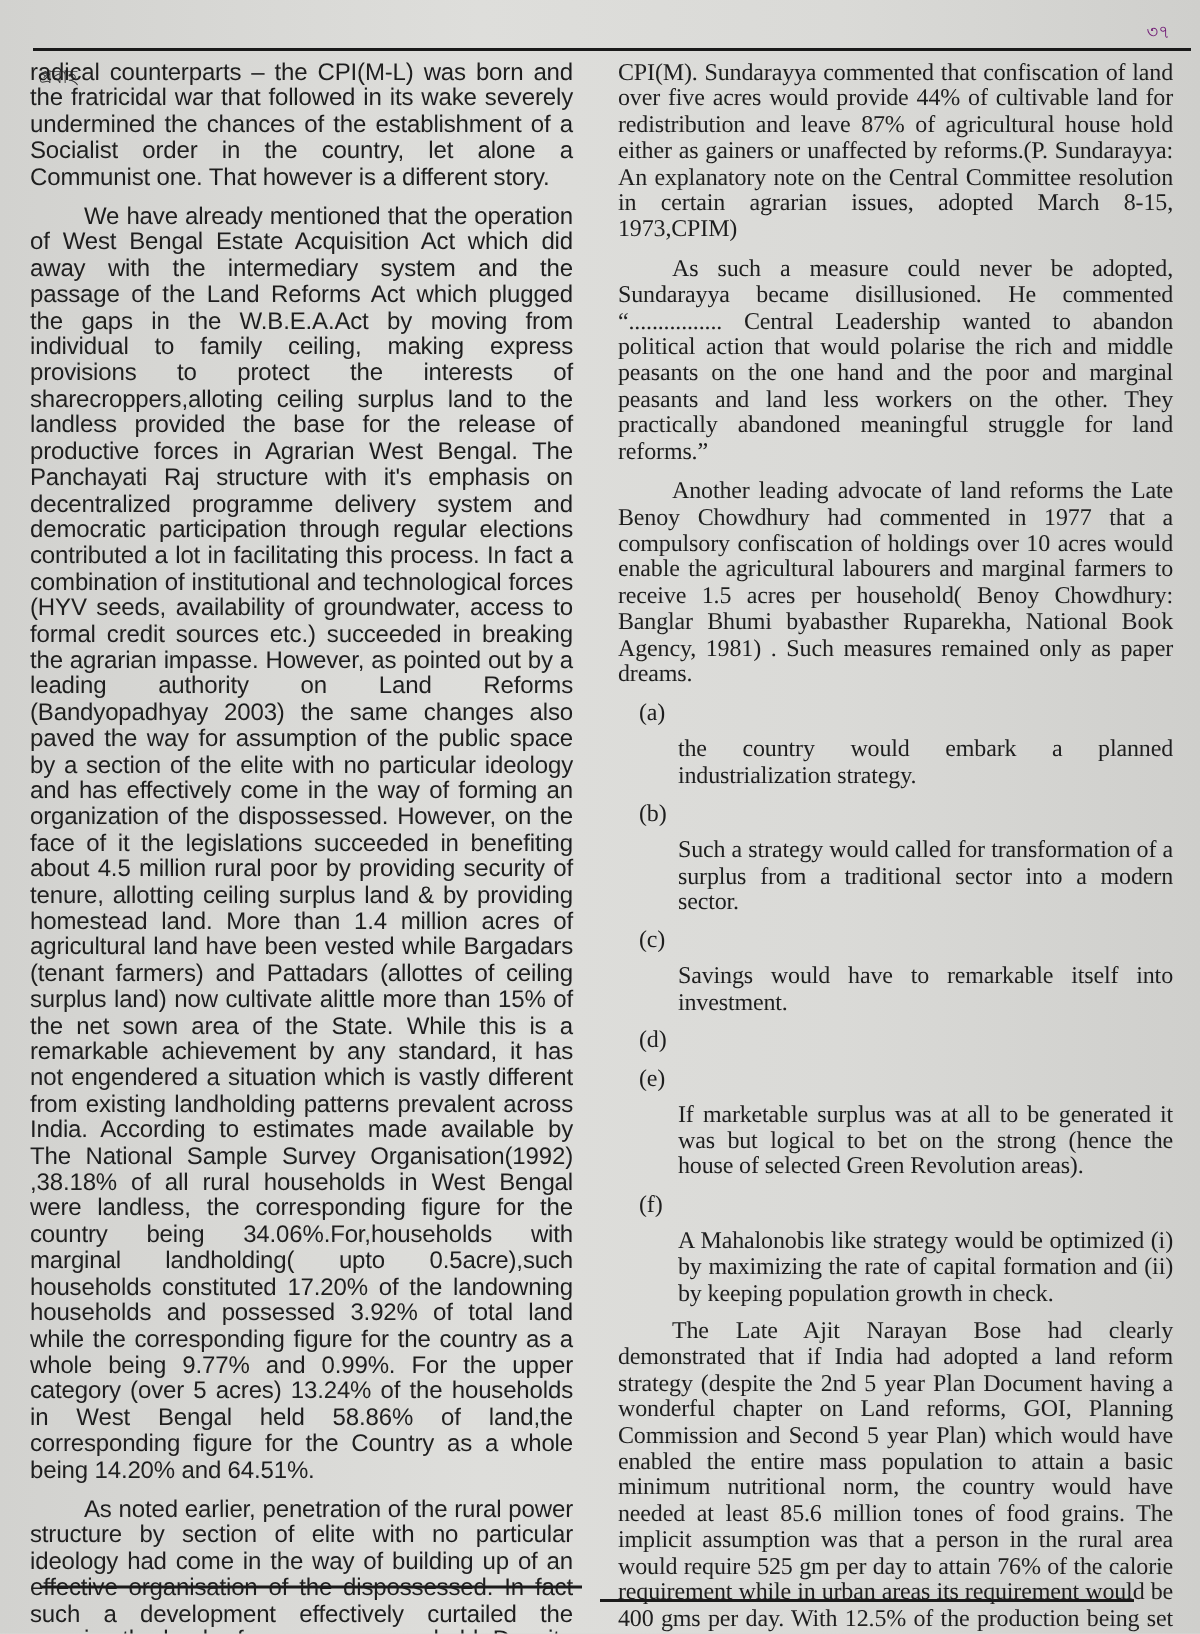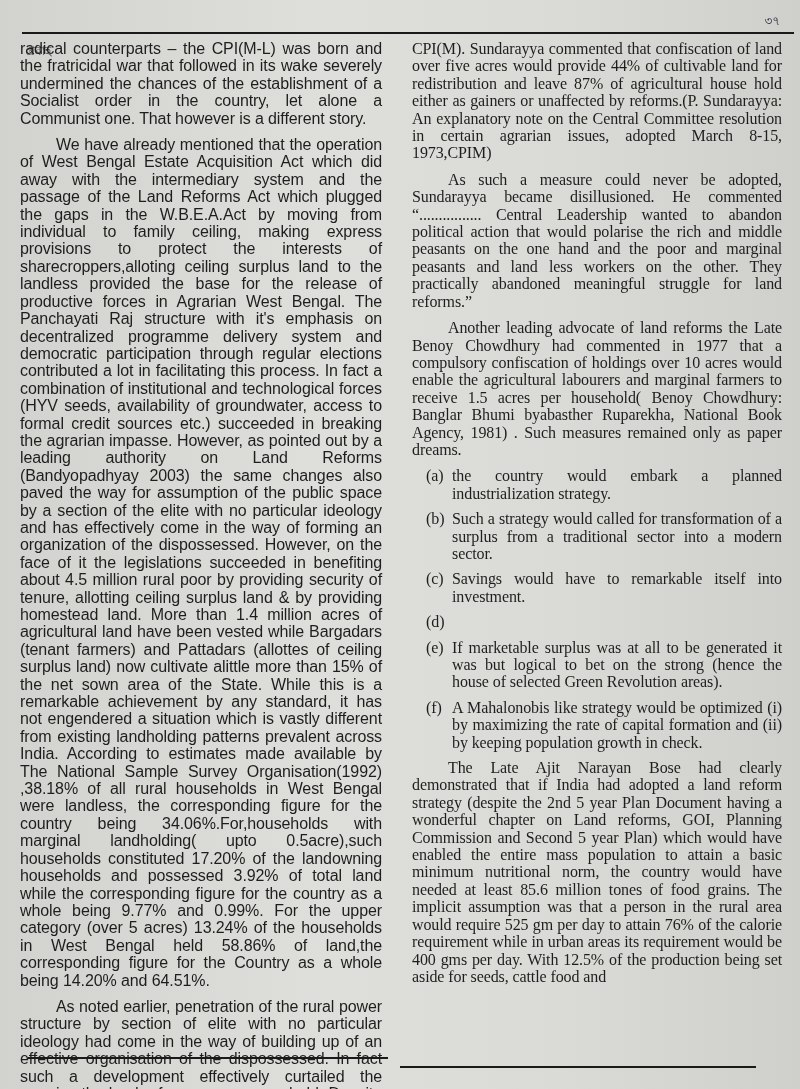--- a/index.html
+++ b/index.html
@@ -14,35 +14,35 @@
     .header {
       position: absolute; left: 22px; right: 6px; top: 8px; height: 24px;
       border-bottom: 2px solid #1a1a1a;
     }
     .masthead {
       position: absolute; left: 4px; top: 2px;
       font-family: Liberation Mono, monospace; font-size: 12px; color: #333; margin-top: 32px;
     }
     .page-num {
       position: absolute; right: 14px; top: 4px;
-      font-family: "DejaVu Sans", sans-serif; font-size: 12px; color: #0f172a;
+      font-family: "DejaVu Sans", sans-serif; font-size: 12px; color: #701a75;
     }
     .col {
       position: absolute; top: 40px;
       font-size: 16px; line-height: 17.4px;
       text-align: justify; letter-spacing: -0.1px;
     }
     .col.left { left: 20px; width: 362px; }
     .col.right { left: 412px; width: 370px; font-family: Liberation Serif, serif; }
     .col p { margin: 0 0 9px 0; }
     .col p.indent { text-indent: 36px; }
     .list { margin: 8px 0 6px 0; padding: 0; }
     .li { display: flex; margin-bottom: 8px; }
     .li .mark { width: 40px; flex: none; padding-left: 14px; box-sizing: border-box; }
-    .li .txt { flex: 1; text-align: justify; }
+    .li .txt { flex: 1; text-align: justify; margin-top: 24px; }
     .footer-rule-left {
       position: absolute; left: 28px; top: 1057px; width: 360px; height: 0;
       border-top: 2px solid #1a1a1a;
     }
     .footer-rule-right {
       position: absolute; left: 400px; top: 1066px; width: 356px; height: 0;
       border-top: 2px solid #1a1a1a;
     }
   </style>
 </head>

